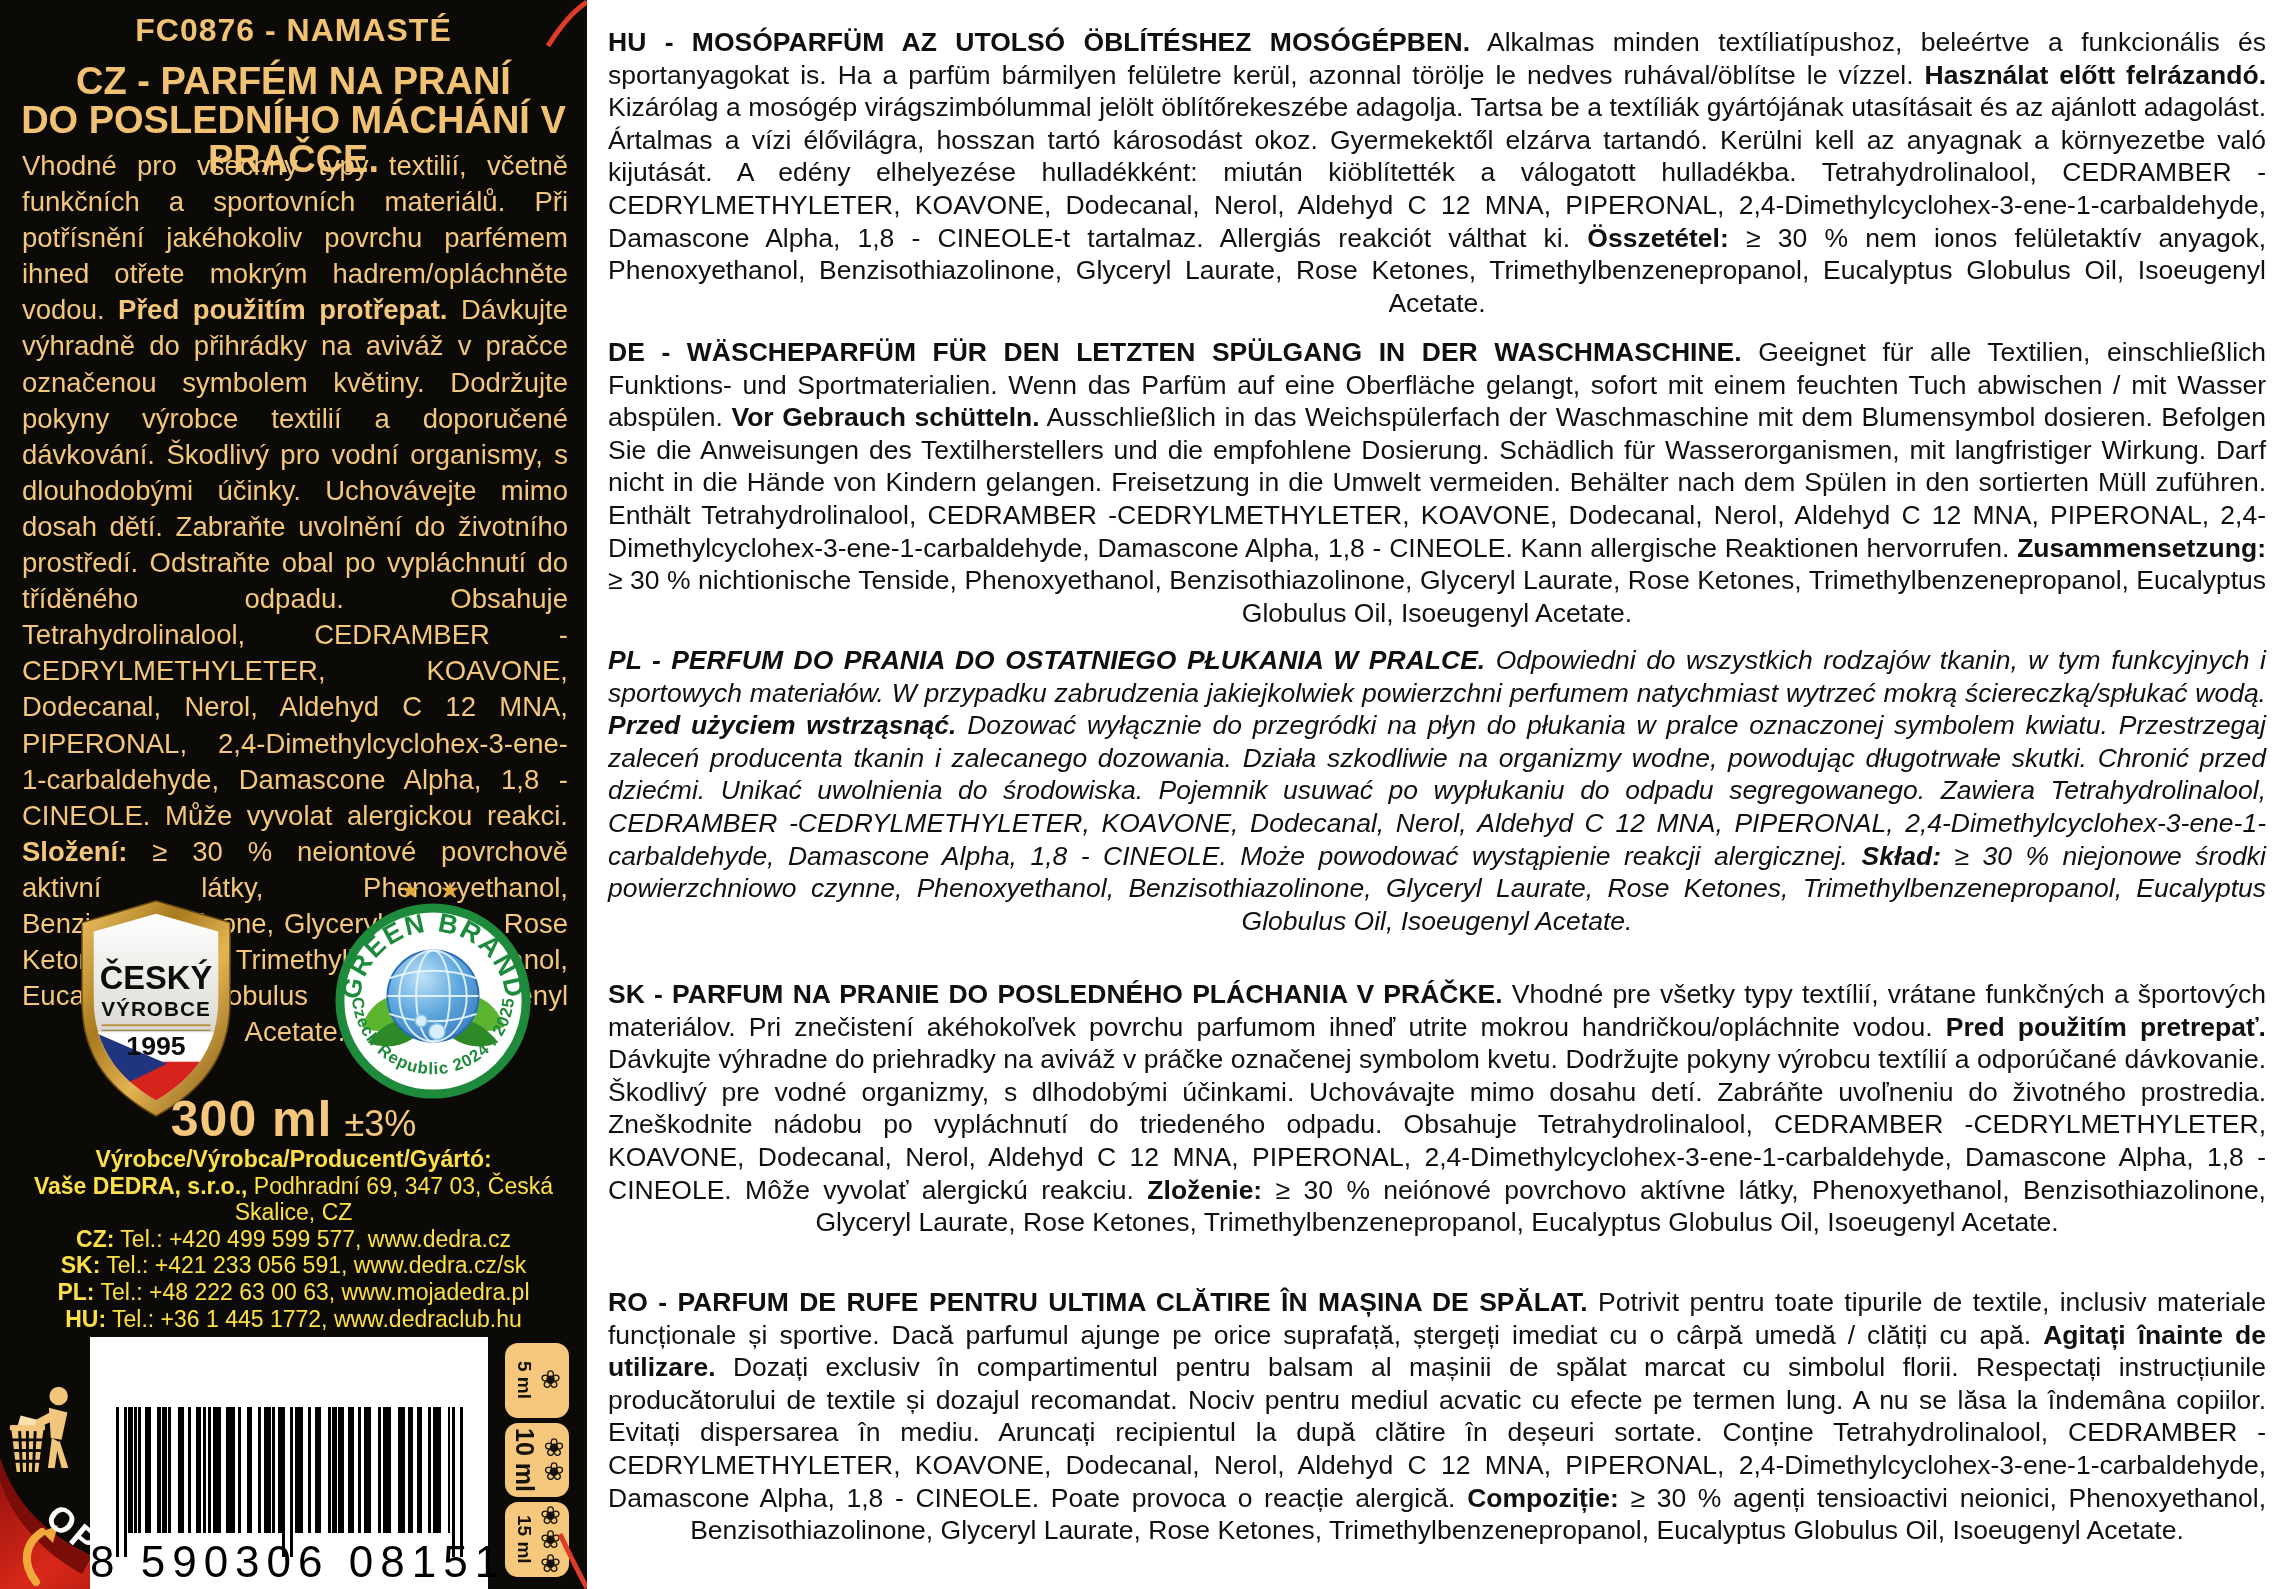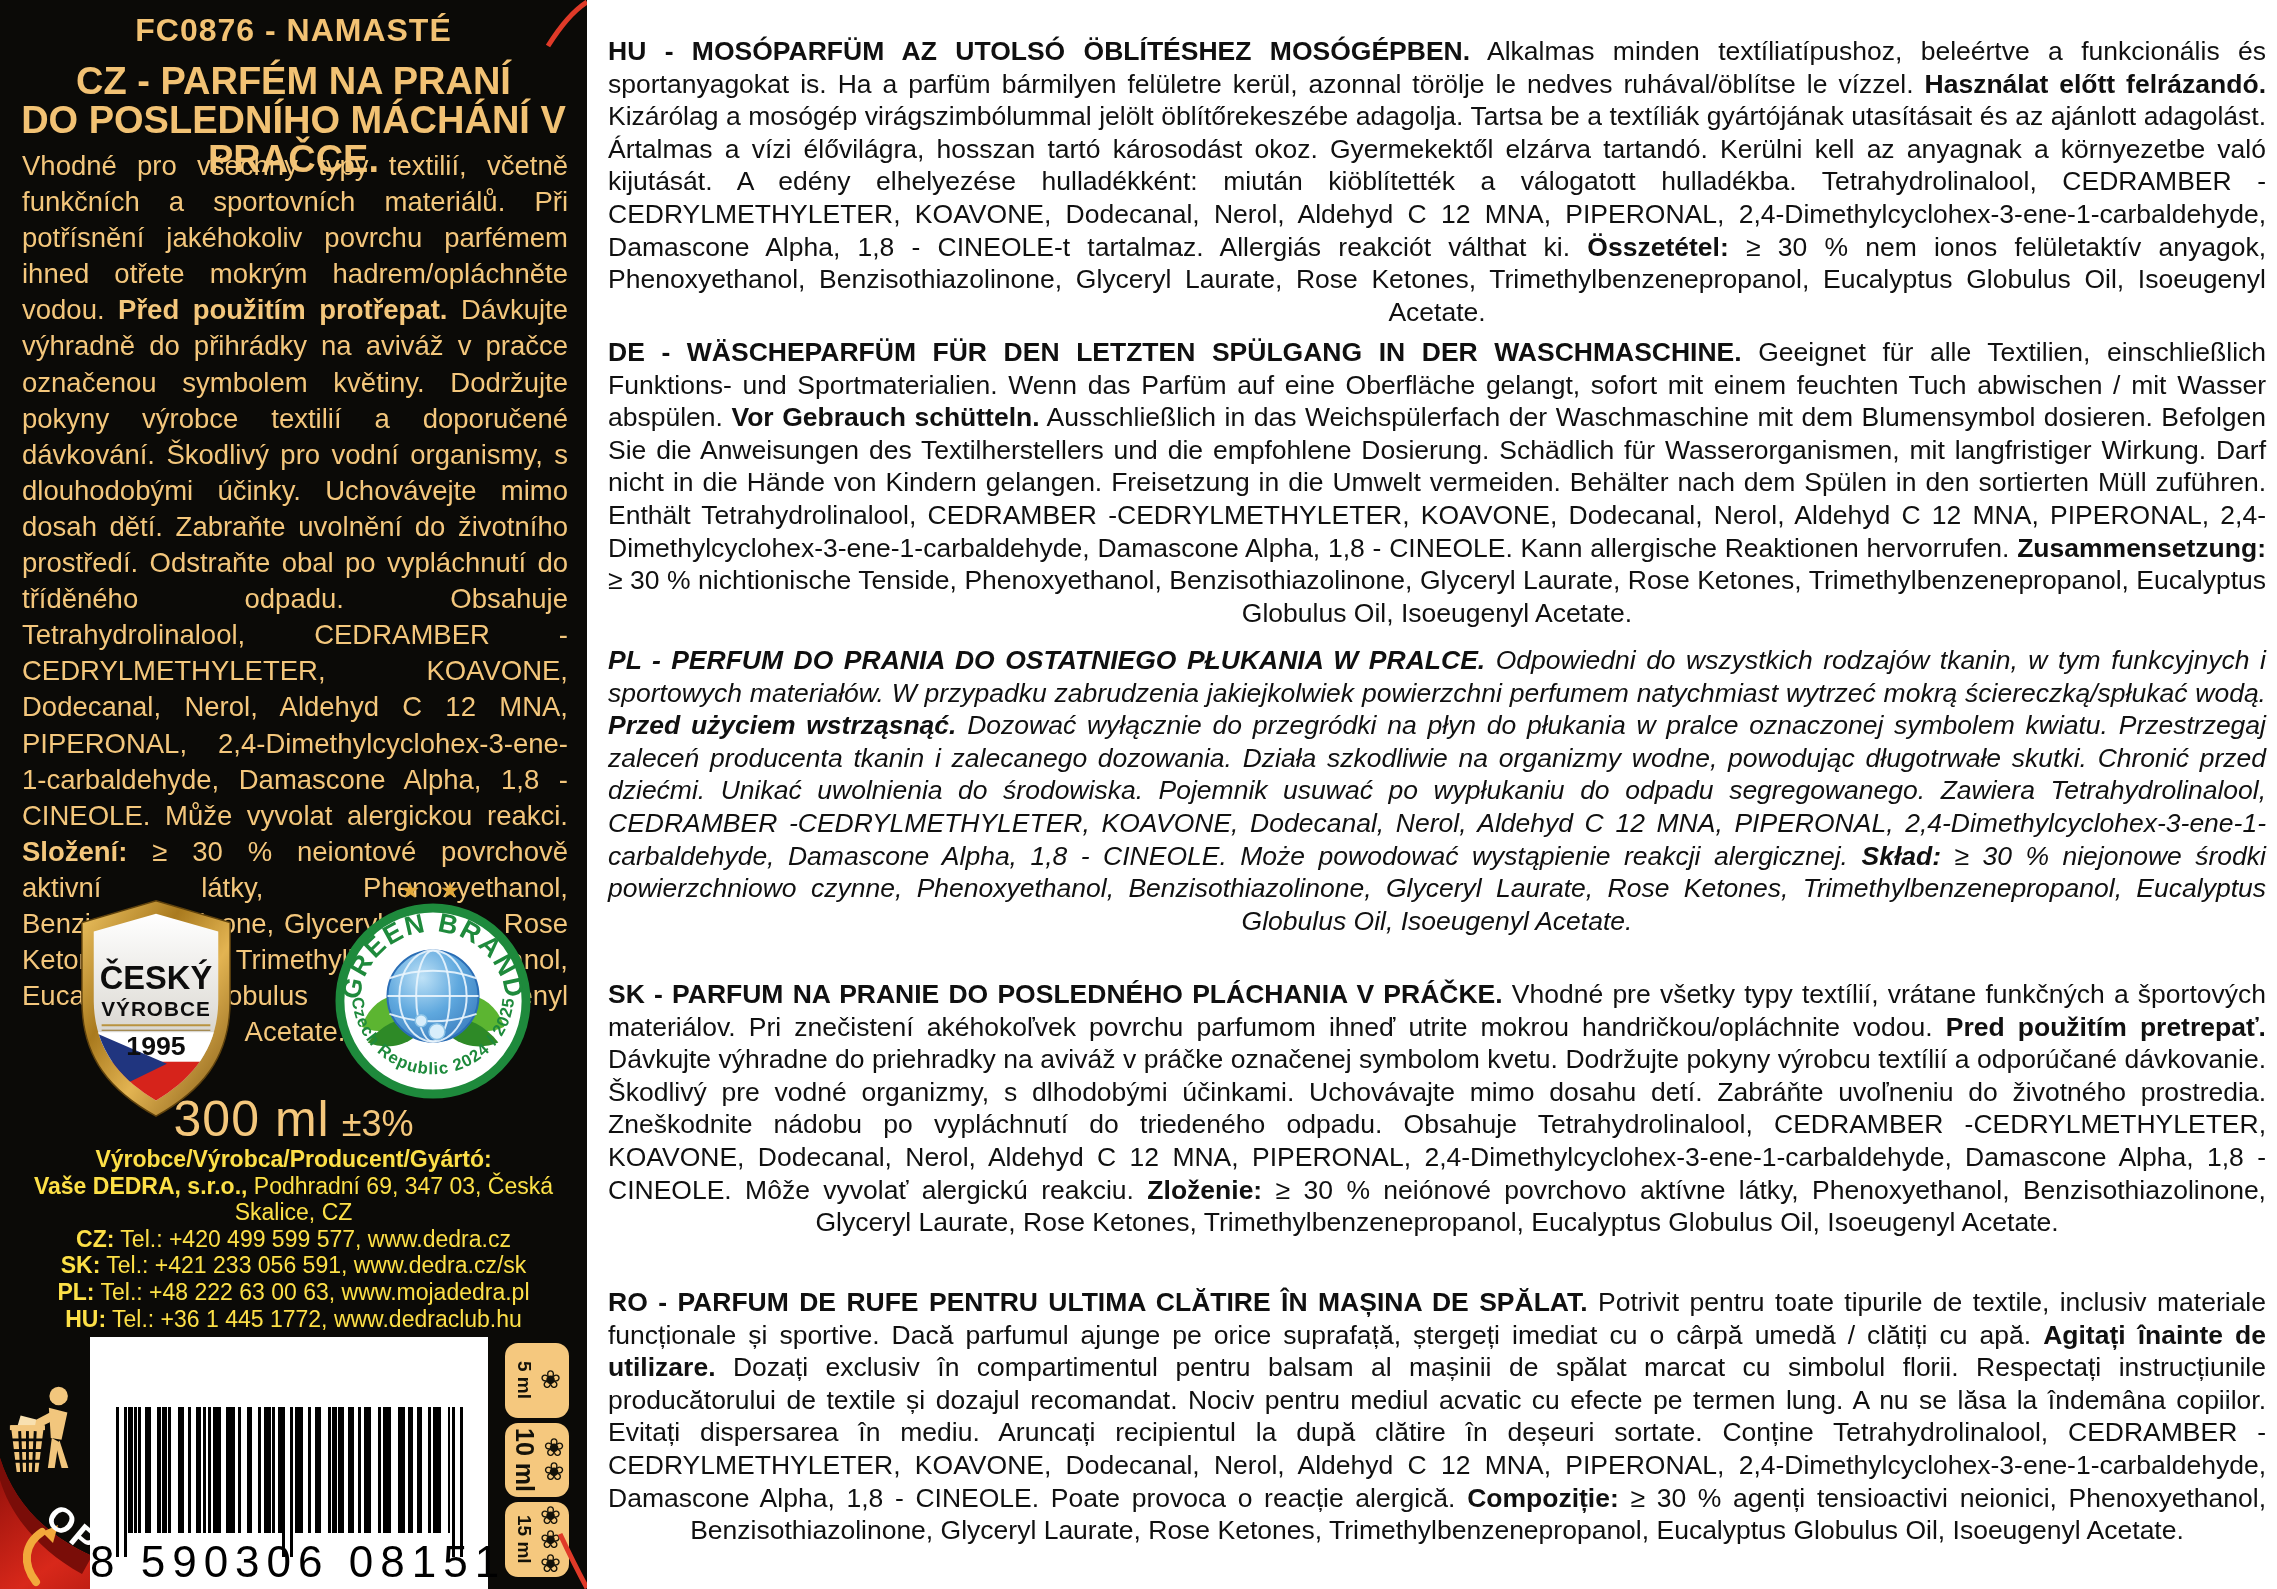--- a/index.html
+++ b/index.html
@@ -29,21 +29,21 @@
   .front-body b{font-weight:bold;}
   
   .shield-badge{position:absolute;left:72px;top:896px;}
   .greenbrand{position:absolute;left:334px;top:878px;width:198px;text-align:center;}
   .greenbrand .stars{
     display:block;font-family:"DejaVu Sans",sans-serif;color:#E2A93C;
     font-size:23px;letter-spacing:6px;line-height:24px;
   }
   
   .volume{position:absolute;top:1090px;left:0;width:100%;text-align:center;color:#F4C77C;}
-  .volume .val{font-size:50px;font-weight:normal;letter-spacing:1px;}
+  .volume .val{font-size:50px;font-weight:bold;letter-spacing:1px;}
   .volume .tol{font-size:36px;font-weight:normal;margin-left:12px;}
   
   .producer{
     position:absolute;top:1146px;left:0;width:100%;text-align:center;
     color:#fde047;font-size:23px;line-height:26.6px;
   }
   .producer b{font-weight:bold;}
   
   .barcode-box{position:absolute;left:90px;top:1337px;width:398px;height:252px;background:#ffffff;}
   .bars{
@@ -92,21 +92,21 @@
   }
   .edge-accents{position:absolute;left:0;top:0;pointer-events:none;}
   
   .panel-right{position:absolute;left:587px;top:0;width:1690px;height:1589px;background:#fff;}
   .sec{
     position:absolute;left:21px;width:1658px;margin:0;
     font-size:26.5px;line-height:32.6px;color:#101010;
     text-align:justify;text-align-last:center;
   }
   .sec b{font-weight:bold;}
-  .sec-hu{top:35px;}
+  .sec-hu{top:26px;}
   .sec-de{top:336px;}
   .sec-pl{top:644px;font-style:italic;}
   .sec-sk{top:978px;}
   .sec-ro{top:1286px;}
 </style>
 </head>
 <body>
 
 <aside class="panel-left">
 

